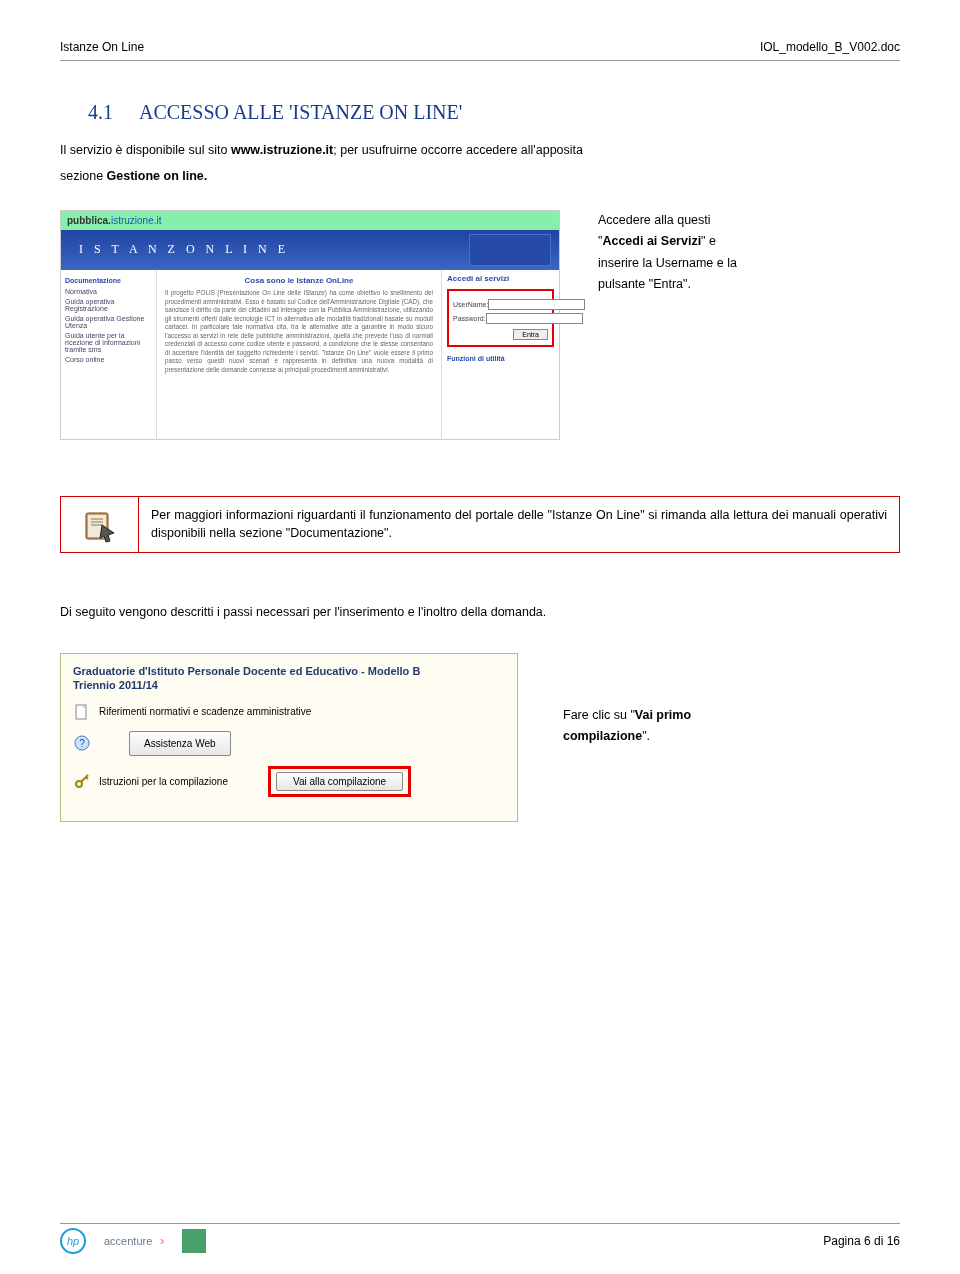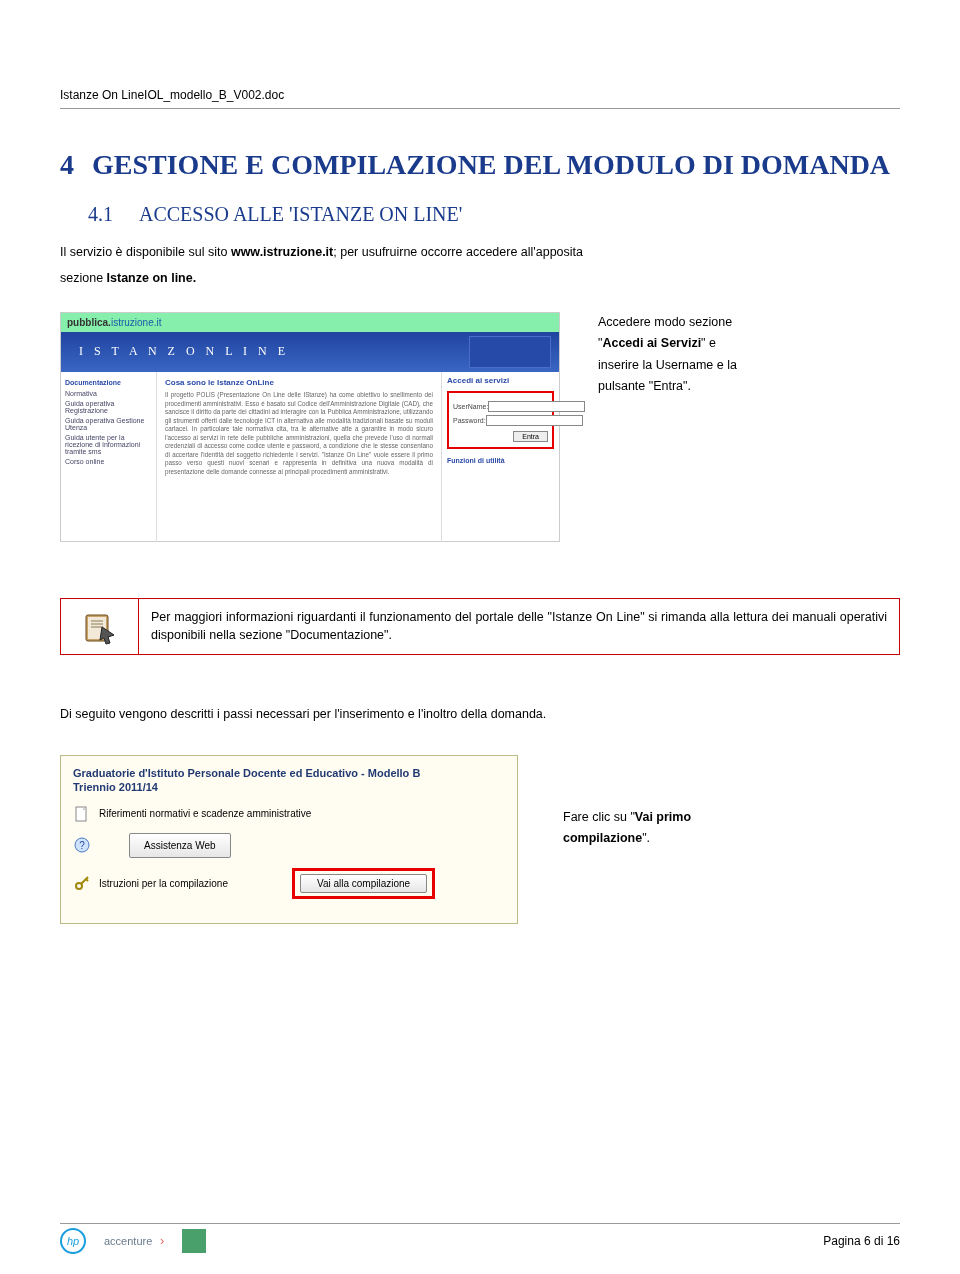--- a/index.html
+++ b/index.html
@@ -8,24 +8,23 @@
     background: #fff;
     color: #000;
     width: 960px;
     margin: 0 auto;
     position: relative;
     min-height: 1274px;
   }
   .page { padding: 40px 60px 0 60px; }
   .top-header {
     display: flex;
-    justify-content: flex-start;
+    justify-content: space-between;
     font-size: 12px;
     margin-bottom: 6px;
-    margin-top: 48px;
   }
   .hr-top { border: none; border-top: 1px solid #999; margin-bottom: 40px; }
 
   .h1 {
     font-family: "Times New Roman", serif;
     font-size: 28px;
     color: #1a3a8c;
     font-weight: bold;
     margin: 30px 0 18px 0;
   }
@@ -97,21 +96,21 @@
     border-right: 1px solid #ddd;
     padding: 4px 4px;
     font-size: 7px;
   }
   .fig-img-1 .left-nav .hdr { font-weight: bold; color: #2a4aa8; margin-bottom: 4px; }
   .fig-img-1 .left-nav div { margin: 3px 0; color: #446; }
   .fig-img-1 .mid {
     flex: 1;
     padding: 6px 8px;
   }
-  .fig-img-1 .mid .mhdr { font-weight: bold; color: #2a4aa8; font-size: 8px; margin-bottom: 4px;}
+  .fig-img-1 .mid .mhdr { font-weight: bold; color: #2a4aa8; font-size: 8px; margin-bottom: 4px; text-align: center;}
   .fig-img-1 .mid .mtxt { font-size: 6.3px; color: #666; line-height: 1.35; text-align: justify;}
   .fig-img-1 .right-acc {
     width: 118px;
     border-left: 1px solid #ddd;
     padding: 4px 5px;
   }
   .fig-img-1 .right-acc .rhdr { font-weight: bold; color: #2a4aa8; font-size: 8px; margin-bottom:6px;}
   .login-box {
     border: 2px solid #e60000;
     padding: 5px 4px;
@@ -197,21 +196,21 @@
   }
   .fig-img-2 .assist-btn {
     display:inline-block;
     border:1px solid #888; background:linear-gradient(#fff,#e6e6e6);
     border-radius:2px; padding:6px 14px; font-size:10px; margin-left: 30px;
   }
   .fig-img-2 .compile-box {
     display:inline-block;
     border: 3px solid #e60000;
     padding: 3px 5px;
-    margin-left: 64px;
+    margin-left: 40px;
   }
   .fig-img-2 .compile-btn {
     display:inline-block;
     border:1px solid #888; background:linear-gradient(#fff,#e6e6e6);
     border-radius:2px; padding:3px 16px; font-size:10px;
   }
   .fig-caption-2 {
     margin-left: 45px;
     font-size: 12.5px;
     line-height: 1.7;
@@ -248,33 +247,30 @@
 </head>
 <body>
 
 <div class="page">
   <div class="top-header">
     <span>Istanze On Line</span>
     <span>IOL_modello_B_V002.doc</span>
   </div>
   <hr class="hr-top">
 
-  <div class="h1">
-    <span class="num">4</span><span class="smallcaps">GESTIONE E COMPILAZIONE DEL MODULO DI DOMANDA</span>
-  </div>
 
   <div class="h2">
     <span class="num">4.1</span><span>ACCESSO ALLE 'ISTANZE ON LINE'</span>
   </div>
 
   <p class="body-para">
     <span>Il servizio è disponibile sul sito </span><span class="bold">www.istruzione.it</span><span>; per usufruirne occorre accedere all'apposita</span>
   </p>
   <p class="body-para">
-    <span>sezione </span><span class="bold">Istanze on line.</span>
+    <span>sezione </span><span class="bold">Gestione on line.</span>
   </p>
 
   <div class="fig-row-1">
     <div class="fig-img-1">
       <div class="tophdr">
         <span class="pubblica">pubblica.</span><span class="ist">istruzione.it</span>
       </div>
       <div class="banner">I S T A N Z  O N  L I N E</div>
       <div class="fig-cols">
         <div class="left-nav">
@@ -300,21 +296,21 @@
               <span class="lbl">Password:</span>
               <input class="fake" type="password" style="">
             </div>
             <button class="entra-btn">Entra</button>
           </div>
           <div class="ftitle">Funzioni di utilità</div>
         </div>
       </div>
     </div>
     <div class="fig-caption-1">
-      <div>Accedere modo sezione</div>
+      <div>Accedere alla questi</div>
       <div>
         <span>"</span><span class="bold">Accedi ai Servizi</span><span>" e</span>
       </div>
       <div>inserire la Username e la</div>
       <div>pulsante "Entra".</div>
     </div>
   </div>
 
   <div class="notice-table">
     <div class="notice-icon-cell">

